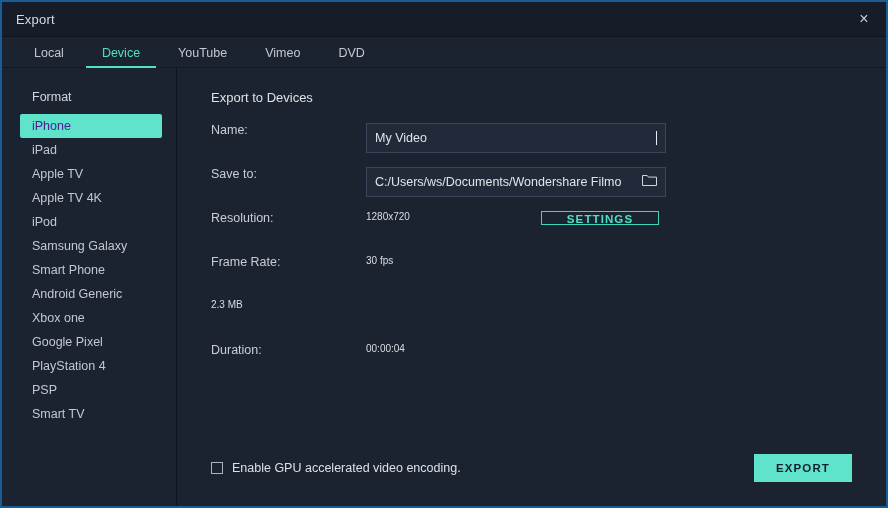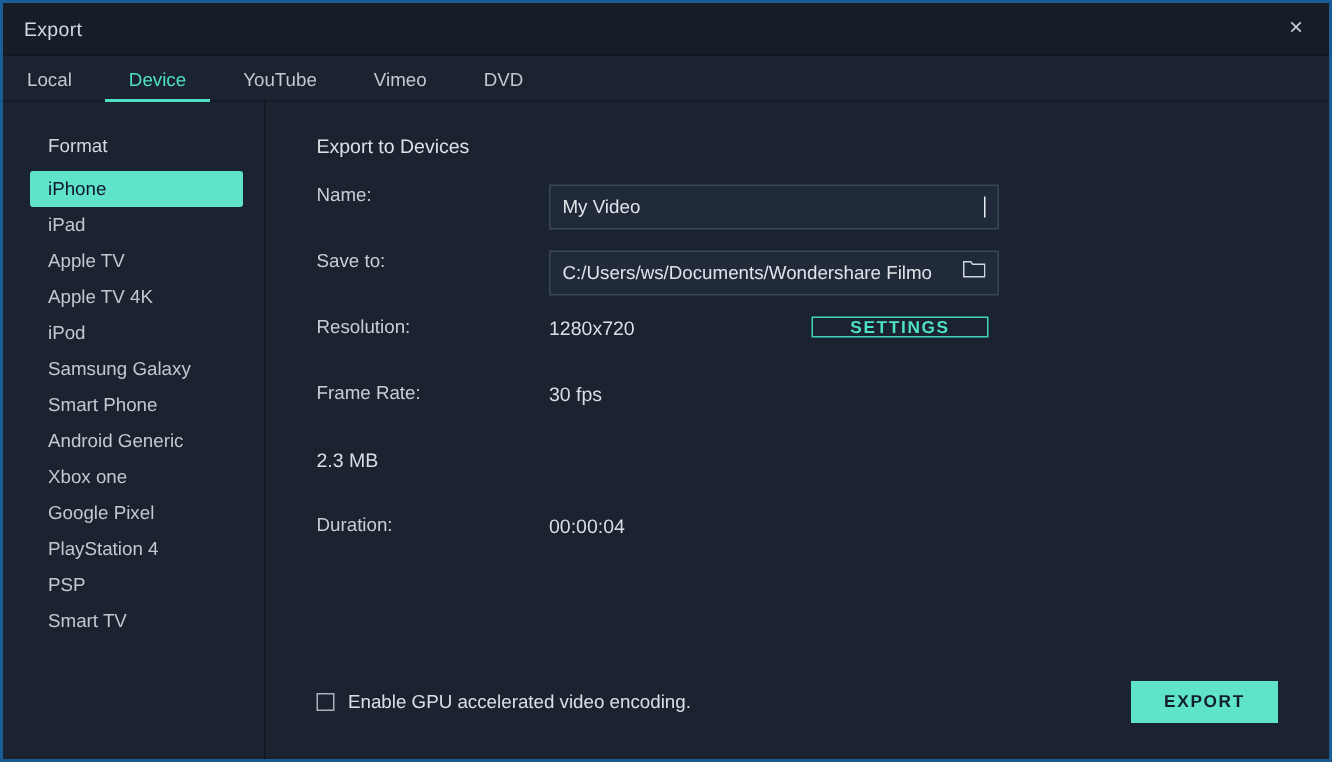--- a/index.html
+++ b/index.html
@@ -58,21 +58,21 @@
   }
 
   
   .tabbar {
     height: 30px;
     flex: 0 0 30px;
     background: #1b2330;
     border-bottom: 1px solid #121924;
     display: flex;
     align-items: flex-end;
-    padding-left: 0;
+    padding-left: 16px;
     text-align: right;
   }
   .tab {
     font-size: 12.5px;
     color: #c3c9d2;
     padding: 0 16px 6px 16px;
     margin-right: 6px;
     cursor: pointer;
     border-bottom: 2px solid transparent;
     position: relative;
@@ -113,21 +113,21 @@
     color: #c2c8d1;
     height: 24px;
     line-height: 24px;
     margin: 0 14px 0 18px;
     padding-left: 12px;
     border-radius: 2px;
     cursor: pointer;
   }
   .format-item.selected {
     background: #5fe3cb;
-    color: #0f172a;
+    color: #4c1d95;
   }
 
   .main {
     flex: 1 1 auto;
     background: #1b2330;
     position: relative;
     padding: 22px 0 0 34px;
     box-sizing: border-box;
     display: flex;
     flex-direction: column;
@@ -179,21 +179,21 @@
     vertical-align: -2px;
     margin-left: 1px;
   }
   .folder-icon {
     flex: 0 0 auto;
     margin-left: 6px;
     display: block;
   }
 
   .value {
-    font-size: 13px;
+    font-size: 10px;
     color: #d9dee5;
     width: 175px;
     flex: 0 0 175px;
   }
 
   .btn-outline {
     width: 118px;
     height: 14px;
     box-sizing: border-box;
     background: transparent;

